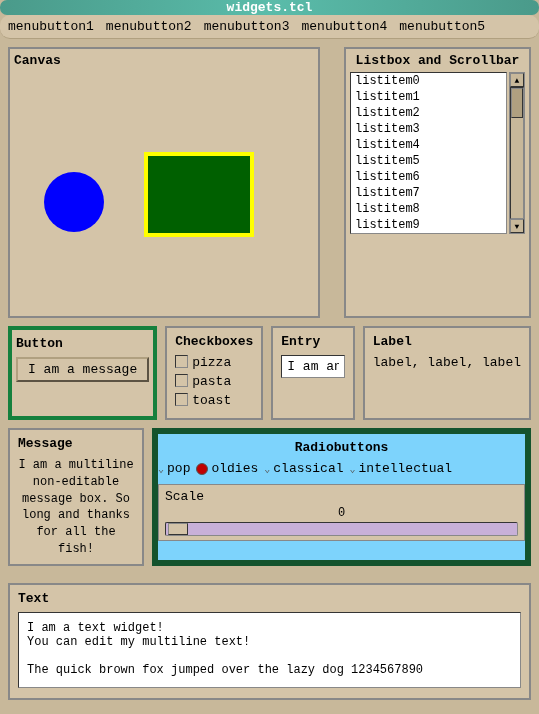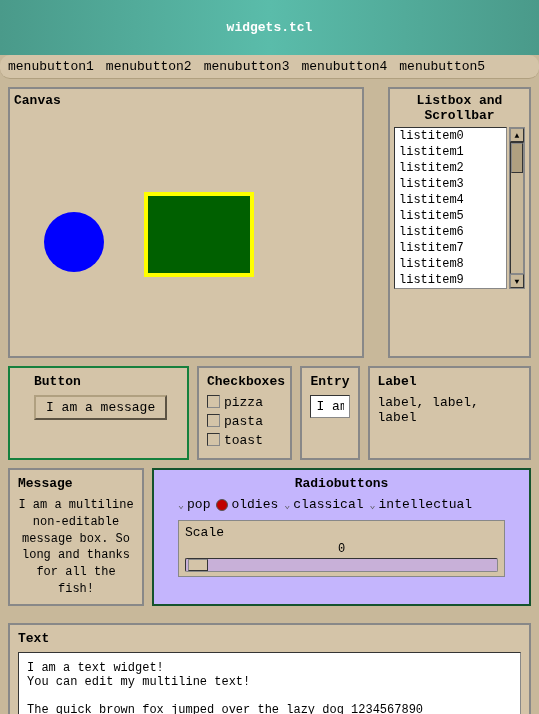--- a/index.html
+++ b/index.html
@@ -8,23 +8,24 @@
       height: 714px;
       background: #c8b89a;
       font-family: 'Courier New', monospace;
       font-size: 13px;
       overflow: hidden;
     }
     .title-bar {
       background: linear-gradient(to right, #4a9a8a, #5abcaa, #4a9a8a);
       color: white;
       text-align: center;
-      padding: 20px 0;
+      padding: 0 0;
       font-size: 13px;
       font-weight: bold;
+      border-radius: 7px;
     }
     .menubar {
       background: #d4c4a8;
       padding: 4px 8px;
       display: flex;
       gap: 12px;
       border-bottom: 1px solid #b0a080;
       border-radius: 10px;
     }
     .menubar-item {
@@ -77,21 +78,21 @@
       background: #006000;
       border: 4px solid yellow;
       top: 80px;
       left: 130px;
     }
     
     .listbox-section {
       border: 2px solid #888;
       background: #d4c4a8;
       padding: 4px;
-      width: 143px;
+      width: 187px;
     }
     .listbox-label {
       font-size: 13px;
       font-weight: bold;
       text-align: center;
       margin-bottom: 4px;
     }
     .listbox-container {
       display: flex;
       gap: 2px;
@@ -143,23 +144,23 @@
       top: 0;
     }
     
     .middle-row {
       display: flex;
       gap: 8px;
       align-items: stretch;
     }
     
     .button-section {
-      border: 2px solid #15803d;
-      background: #d4c4a8;
-      padding: 6px 24px;
+      border: 4px solid #15803d;
+      background: #d4c4a8;
+      padding: 6px 4px;
       min-width: 110px;
     }
     .section-title {
       font-size: 13px;
       font-weight: bold;
       margin-bottom: 6px;
     }
     .tk-button {
       background: #d4c4a8;
       border: 2px outset #b0a080;
@@ -226,23 +227,23 @@
       background: #d4c4a8;
       padding: 6px 8px;
       width: 136px;
     }
     .message-text {
       font-size: 12px;
       text-align: center;
       line-height: 1.4;
     }
     .radio-scale-section {
-      border: 2px solid #14532d;
-      background: #c4b5fd;
-      padding: 6px 24px;
+      border: 6px solid #14532d;
+      background: #7dd3fc;
+      padding: 6px 0;
       flex: 1;
     }
     .radio-section-title {
       font-size: 13px;
       font-weight: bold;
       text-align: center;
       margin-bottom: 6px;
     }
     .radio-row {
       display: flex;

